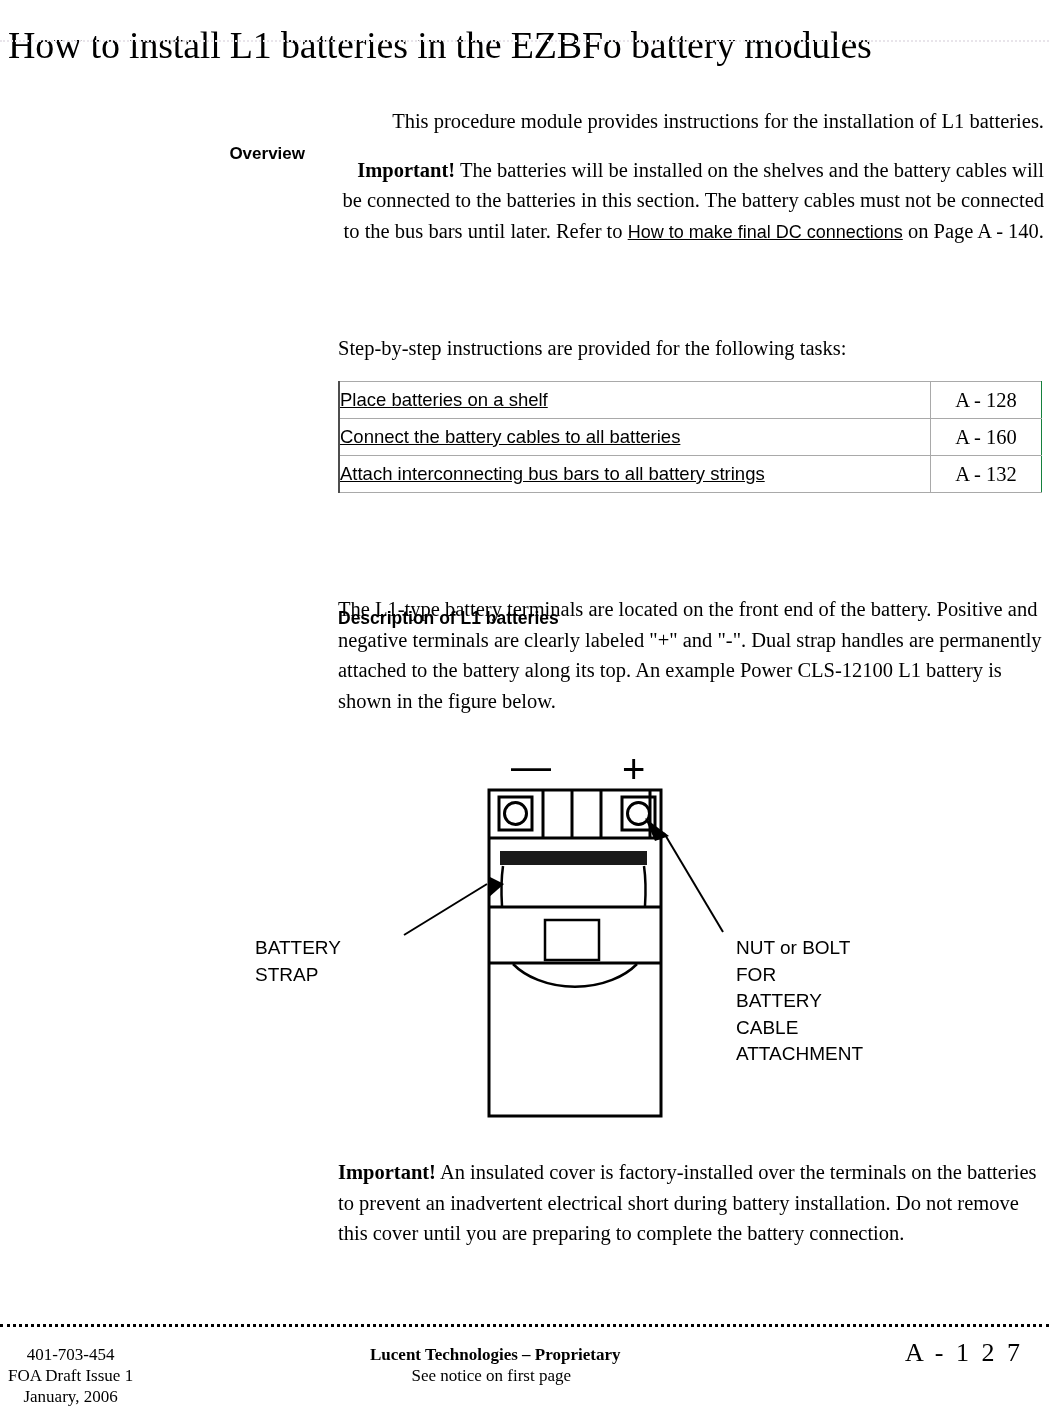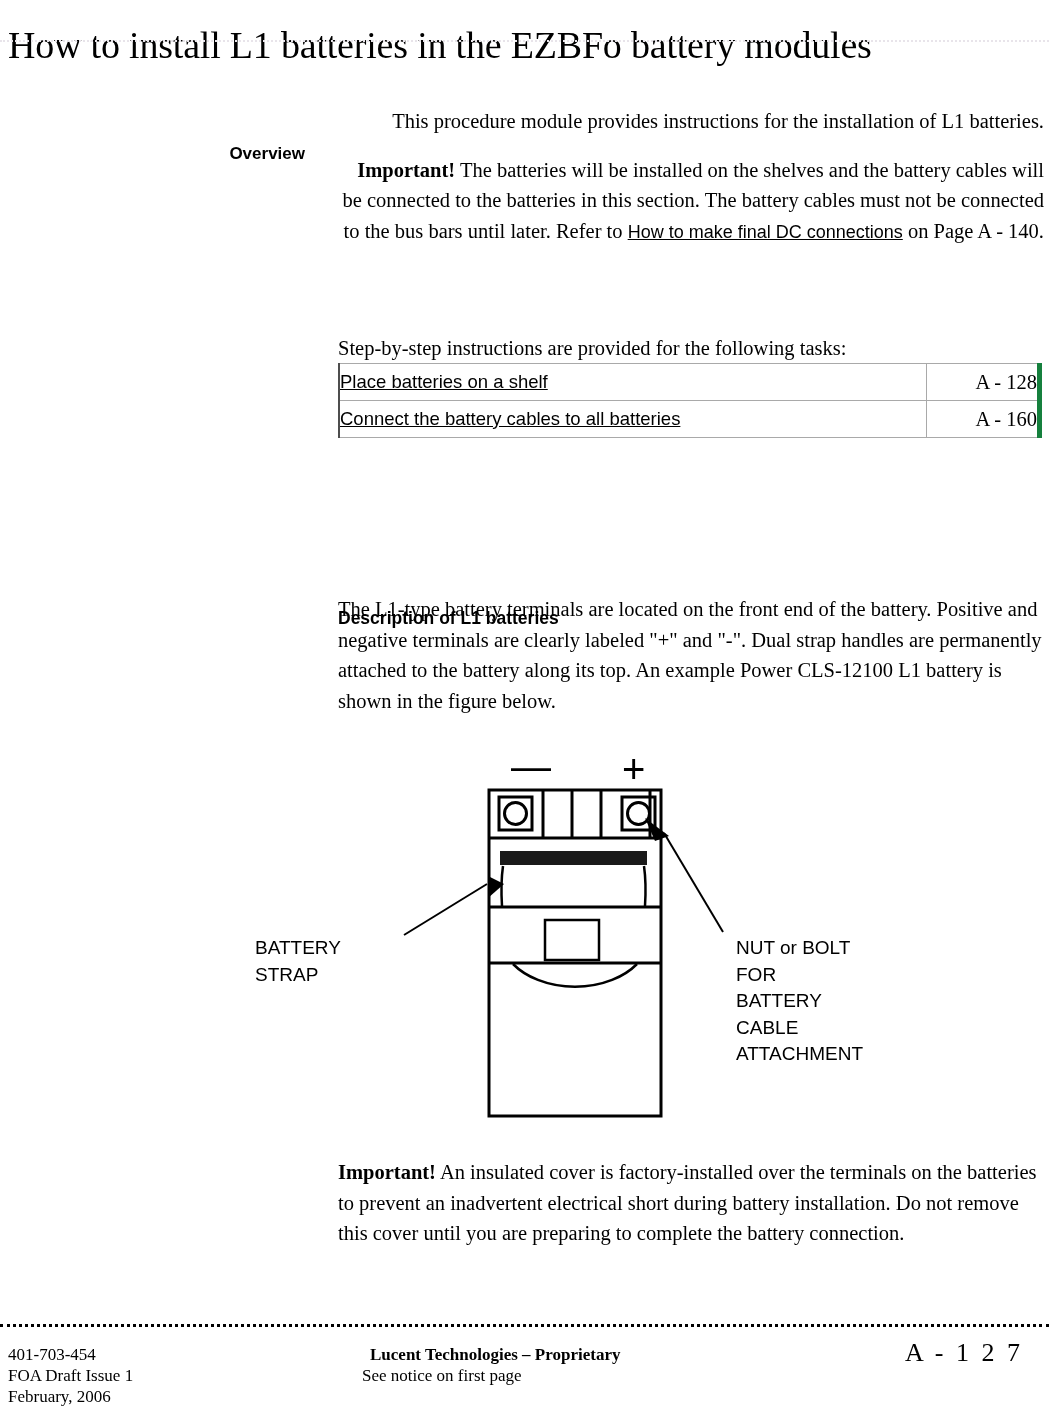--- a/index.html
+++ b/index.html
@@ -67,36 +67,35 @@
   .xref {
     font-family: "Liberation Sans", sans-serif;
     font-size: 18px;
     text-decoration: underline;
   }
 
   
   .task-table {
     position: absolute;
     left: 338px;
-    top: 363px;
+    top: 381px;
     width: 704px;
     border-collapse: collapse;
   }
   .task-table td {
     border: 1px solid #a9a9a9;
     padding: 0;
     vertical-align: middle;
     height: 36px;
   }
   .task-table tr td:first-child {
     border-left: 2px solid #4d4d4d;
   }
   .task-table tr td:last-child {
-    border-right: 5px solid #15803d;
-    text-align: right;
+    border-right: 1px solid #15803d;
   }
   .cell-task {
     padding: 2px 6px 4px 8px;
   }
   .cell-task span {
     font-family: "Liberation Sans", sans-serif;
     font-size: 18.5px;
     text-decoration: underline;
   }
   .cell-page {
@@ -143,20 +142,21 @@
     width: 1049px;
     height: 0px;
     border-top: 3px dotted #000000;
   }
   .footer {
     position: absolute;
     top: 1344px;
     font-family: "Liberation Serif", serif;
     font-size: 17px;
     line-height: 21px;
+    text-align: center;
   }
   .footer-left { left: 8px; }
   .footer-center { left: 362px; }
   .footer-center .fc-title { font-weight: bold; margin-left: 8px; }
   .footer-page {
     position: absolute;
     left: 905px;
     top: 1338px;
     font-family: "Liberation Serif", serif;
     font-size: 26px;
@@ -183,20 +183,24 @@
 <table class="task-table">
   <tbody>
     <tr>
       <td class="cell-task"><span>Place batteries on a shelf</span></td>
       <td class="cell-page">A - 128</td>
     </tr>
     <tr>
       <td class="cell-task"><span>Connect the battery cables to all batteries</span></td>
       <td class="cell-page">A - 160</td>
     </tr>
+    <tr>
+      <td class="cell-task"><span>Attach interconnecting bus bars to all battery strings</span></td>
+      <td class="cell-page">A - 132</td>
+    </tr>
   </tbody>
 </table>
 
 <div class="subhead">Description of L1 batteries</div>
 
 <div class="body-block" style="top:594px;">
   <p>The L1-type battery terminals are located on the front end of the battery. Positive and negative terminals are clearly labeled "+" and "-". Dual strap handles are permanently attached to the battery along its top. An example Power CLS-12100 L1 battery is shown in the figure below.</p>
 </div>
 
 <svg class="figure" viewBox="0 0 1049 1409">
@@ -248,21 +252,21 @@
 
 <div class="body-block" style="top:1157px;">
   <p><b class="run-in">Important!</b><span>   An insulated cover is factory-installed over the terminals on the batteries to prevent an inadvertent electrical short during battery installation. Do not remove this cover until you are preparing to complete the battery connection.</span></p>
 </div>
 
 <div class="footer-rule"></div>
 
 <div class="footer footer-left">
   <div>401-703-454</div>
   <div>FOA Draft Issue 1</div>
-  <div>February, 2006</div>
+  <div>January, 2006</div>
 </div>
 
 <div class="footer footer-center">
   <div class="fc-title">Lucent Technologies – Proprietary</div>
   <div>See notice on first page</div>
 </div>
 
 <div class="footer-page">A -  1 2 7</div>
 
 </body></html>

